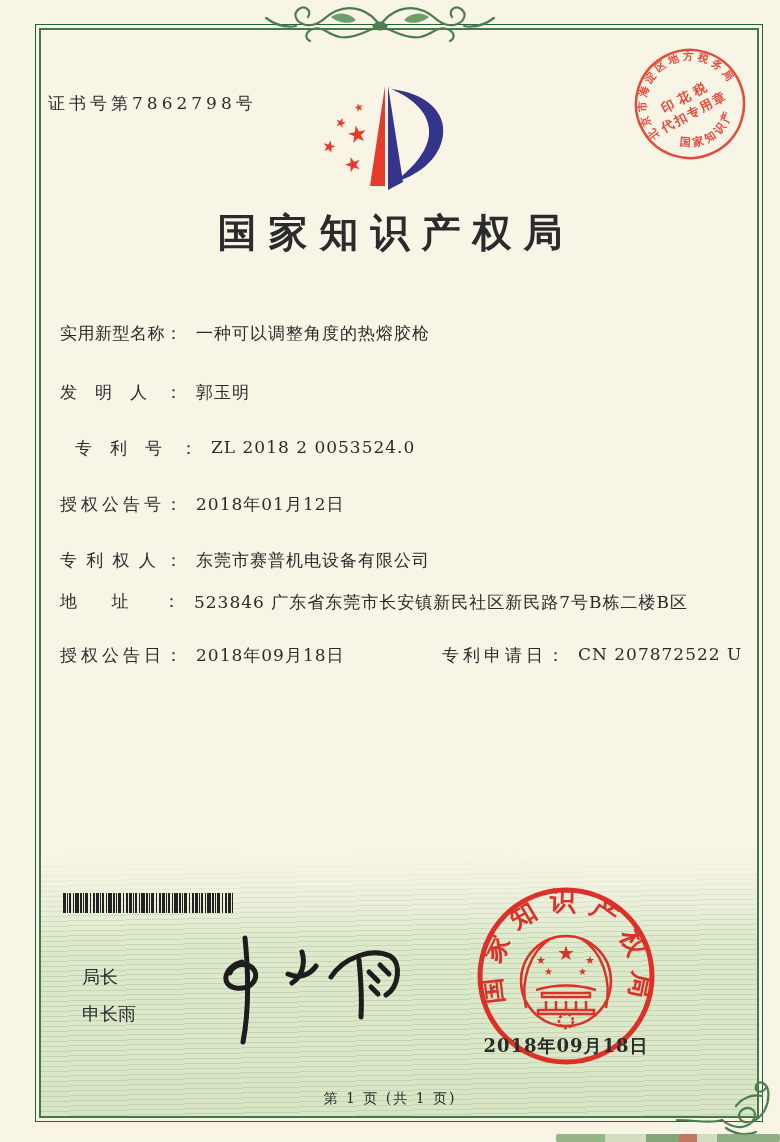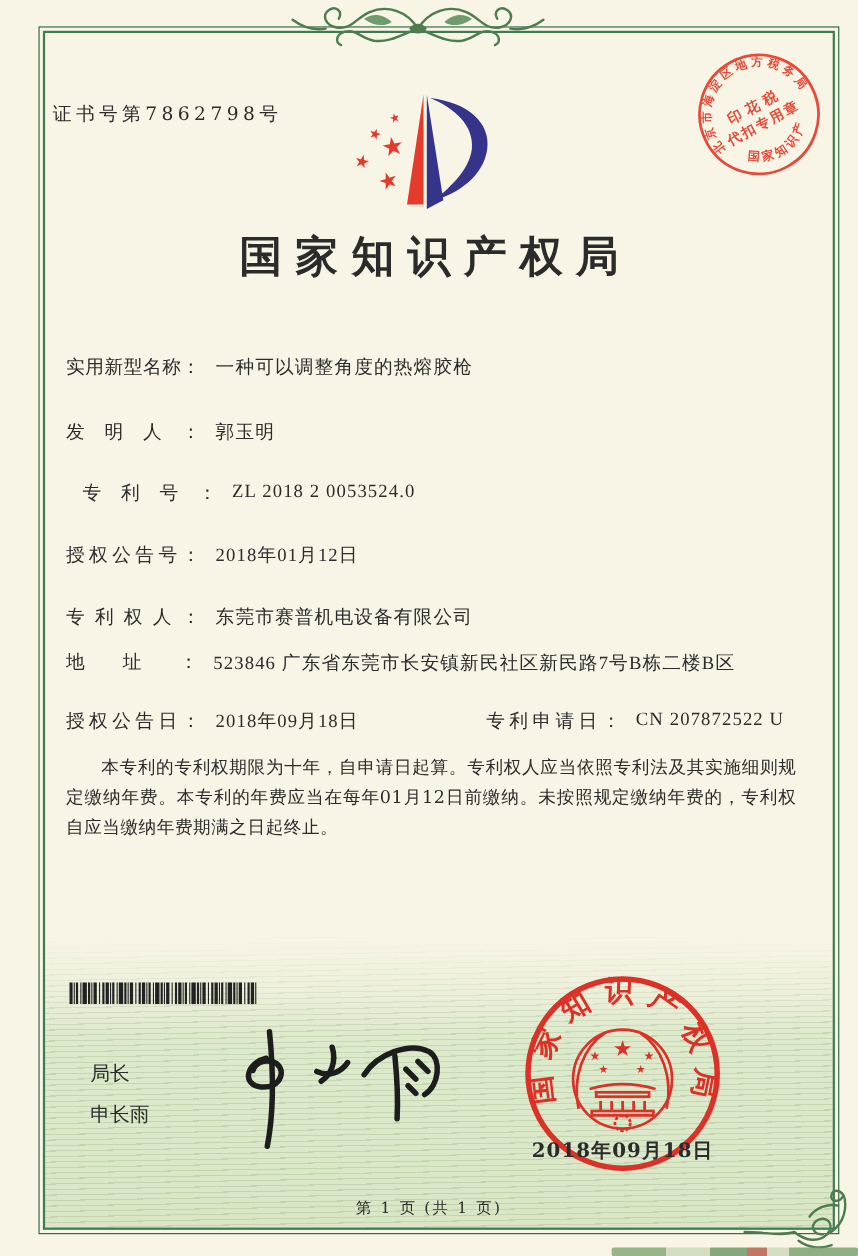--- a/index.html
+++ b/index.html
@@ -31,21 +31,21 @@
   .logo{left:306px;top:78px;width:164px;height:132px;z-index:3;}
   .logo svg{position:absolute;left:0;top:0;}
   .logo .star{position:absolute;color:#e63a2b;line-height:1;font-family:"DejaVu Sans",sans-serif;}
   .title{
     left:0;right:0;top:206px;text-align:center;z-index:3;
     font-size:39px;font-weight:bold;letter-spacing:12px;text-indent:12px;
   }
   
   .row{left:60px;width:665px;font-size:17px;z-index:3;white-space:nowrap;}
   .lbl{display:inline-block;width:122px;text-align:justify;text-align-last:justify;vertical-align:top;}
-  .val{display:inline-block;margin-left:14px;letter-spacing:1px;vertical-align:top;font-family:Liberation Serif, serif;}
+  .val{display:inline-block;margin-left:14px;letter-spacing:1px;vertical-align:top;}
   .row-address{white-space:normal;display:flex;}
   .row-address .val{width:540px;word-break:break-all;line-height:25px;}
   .pair2{position:absolute;left:382px;top:0;}
   
   .paras{left:60px;top:684px;width:664px;z-index:3;font-size:16px;line-height:27px;}
   .paras p{margin:0;text-indent:2em;text-align:justify;word-break:break-all;letter-spacing:.5px;}
   
   .barcode{left:63px;top:893px;width:224px;height:20px;z-index:3;display:flex;overflow:hidden;}
   .barcode i{display:block;height:100%;background:#222;}
   .barcode em{display:block;height:100%;}
@@ -125,21 +125,20 @@
     <span class="val">523846 广东省东莞市长安镇新民社区新民路7号B栋二楼B区</span>
 </div>
 <div class="layer row" style="top:644px;">
   <span class="lbl">授权公告日：</span><span class="val">2018年09月18日</span>
   <span class="pair2">
     <span class="lbl">专利申请日：</span><span class="val">CN 207872522 U</span>
   </span>
 </div>
 
 <div class="layer paras">
-  <p>本专利的专利权期限为十年，自申请日起算。专利权人应当依照专利法及其实施细则规定缴纳年费。本专利的年费应当在每年01月12日前缴纳。未按照规定缴纳年费的，专利权自应当缴纳年费期满之日起终止。</p>
 </div>
 
 <div class="layer barcode">
     <i style="width: 3px;"></i>
     <em style="width: 1px;"></em>
     <i style="width: 1px;"></i>
     <em style="width: 1px;"></em>
     <i style="width: 2px;"></i>
     <em style="width: 2px;"></em>
     <i style="width: 1px;"></i>

